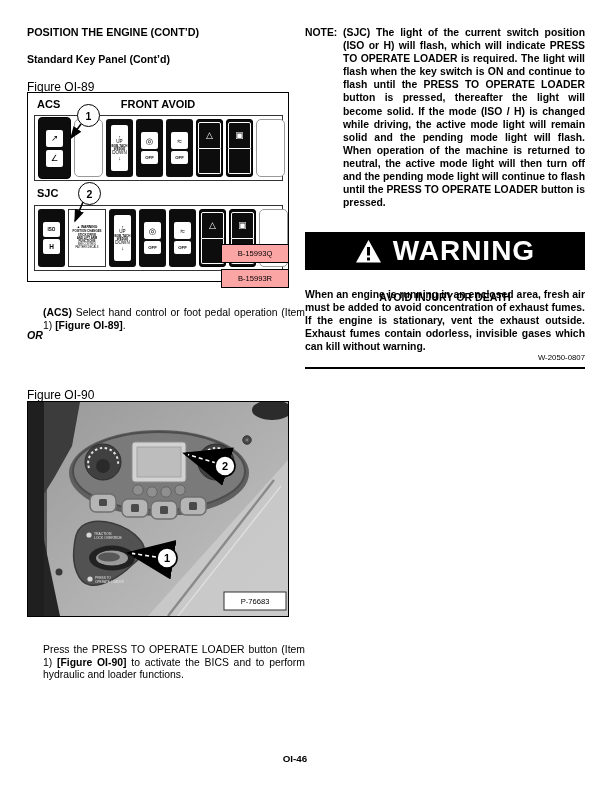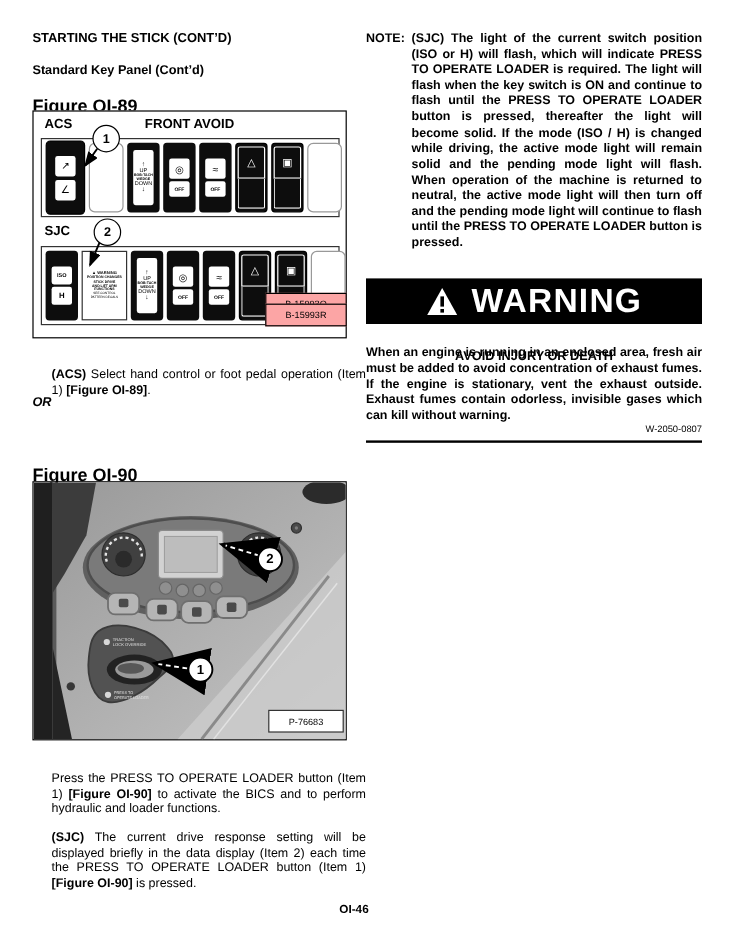--- a/index.html
+++ b/index.html
@@ -1,21 +1,21 @@
 <!DOCTYPE html>
 <html><head>
 <meta charset="utf-8">
 <style>
   html,body{margin:0;padding:0;background:#e8e8e8;}
   .page{position:relative;width:612px;height:792px;background:#ffffff;margin:0 auto;
         font-family:"Liberation Sans",sans-serif;color:#000;overflow:hidden;}
   .abs{position:absolute;}
   .h1{font-size:10.8px;font-weight:bold;}
   .h2{font-size:10.6px;font-weight:bold;}
-  .figcap{font-size:15px;font-weight:bold;}
+  .figcap{font-size:12px;font-weight:normal;}
   .body-text{font-size:10.4px;line-height:12.7px;text-align:justify;margin:16px;}
   .body-text b{font-weight:bold;}
   .or{font-size:10.6px;font-weight:bold;font-style:italic;}
 
   
   .fig89{width:262px;height:190px;border:1.3px solid #000;box-sizing:border-box;background:#fff;}
   .fig-label{font-weight:bold;font-size:11px;position:absolute;}
   .panel-title{position:absolute;left:0;right:0;text-align:center;top:5px;font-weight:bold;font-size:11px;}
   .switch-strip{position:absolute;left:6px;width:249px;height:66px;border:1.2px solid #333;
         background:#fff;box-sizing:border-box;display:flex;align-items:center;gap:3px;padding:0 3px;}
@@ -62,21 +62,21 @@
   .rule{width:280px;border-top:2.4px solid #000;height:0;}
 
   .footer-center{position:absolute;left:0;width:590px;top:753px;text-align:center;font-weight:bold;font-size:9.8px;}
   .footer-right{position:absolute;right:27px;top:753px;font-weight:bold;font-size:9.8px;}
 </style>
 </head>
 <body>
 
 <div class="page">
 
-  <div class="abs h1" style="left:27px;top:26px;">STARTING THE STICK (CONT’D)</div>
+  <div class="abs h1" style="left:27px;top:26px;">POSITION THE ENGINE (CONT’D)</div>
   <div class="abs h2" style="left:27px;top:53px;">Standard Key Panel (Cont’d)</div>
   <div class="abs figcap" style="left:27px;top:80px;">Figure OI-89</div>
 
   <div class="abs fig89" style="left:27px;top:92px;">
     <div class="fig-label" style="left:9px;top:5px;">ACS</div>
     <div class="panel-title">FRONT AVOID</div>
     <div class="switch-strip" style="top:22px;">
         <div class="dual-outer">
           <div class="wcell">↗</div>
           <div class="wcell">∠</div>
@@ -161,21 +161,21 @@
       <defs>
         <marker id="ah" markerWidth="9" markerHeight="8" refX="7" refY="3" orient="auto">
           <path d="M0,0 L8,3 L0,6 Z" fill="#000"></path>
         </marker>
       </defs>
       <line x1="53" y1="31" x2="43" y2="45" stroke="#000" stroke-width="1.6" marker-end="url(#ah)"></line>
       <line x1="55" y1="109" x2="47" y2="128" stroke="#000" stroke-width="1.6" marker-end="url(#ah)"></line>
     </svg>
 
     <div class="refbox" style="top:151px;">B-15993Q</div>
-    <div class="refbox" style="top:160px;">B-15993R</div>
+    <div class="refbox" style="top:176px;">B-15993R</div>
   </div>
 
   <p class="abs body-text" style="left:27px;top:291px;width:262px;"><b>(ACS)</b><span> Select hand control or foot pedal operation (Item 1) </span><b>[Figure OI-89]</b><span>.</span></p>
 
   <div class="abs or" style="left:27px;top:329px;">OR</div>
 
 
   <div class="abs figcap" style="left:27px;top:388px;">Figure OI-90</div>
 
   <div class="abs photo-frame" style="left:27px;top:401px;">
@@ -247,21 +247,20 @@
       <circle cx="139" cy="156" r="10" fill="#fff" stroke="#000" stroke-width="1.6"></circle>
       <text x="139" y="159.5" font-size="11" font-weight="bold" text-anchor="middle" font-family="Liberation Sans, sans-serif">1</text>
 
       <rect x="196" y="190" width="62" height="18" fill="#fff" stroke="#333"></rect>
       <text x="227" y="202" font-size="7.6" text-anchor="middle" font-family="Liberation Sans, sans-serif">P-76683</text>
     </svg>
   </div>
 
   <p class="abs body-text" style="left:27px;top:628px;width:262px;"><span>Press the PRESS TO OPERATE LOADER button (Item 1) </span><b>[Figure OI-90]</b><span> to activate the BICS and to perform hydraulic and loader functions.</span></p>
 
-  <p class="abs body-text" style="left:27px;top:677px;width:262px;"><b>(SJC)</b><span> The current drive response setting will be displayed briefly in the data display (Item 2) each time the PRESS TO OPERATE LOADER button (Item 1) </span><b>[Figure OI-90]</b><span> is pressed.</span></p>
 
   <div class="abs note" style="left:305px;top:26px;width:280px;box-sizing:border-box;">
     <span class="note-label">NOTE:</span>
     <span>(SJC) The light of the current switch position (ISO or H) will flash, which will indicate PRESS TO OPERATE LOADER is required. The light will flash when the key switch is ON and continue to flash until the PRESS TO OPERATE LOADER button is pressed, thereafter the light will become solid. If the mode (ISO / H) is changed while driving, the active mode light will remain solid and the pending mode light will flash. When operation of the machine is returned to neutral, the active mode light will then turn off and the pending mode light will continue to flash until the PRESS TO OPERATE LOADER button is pressed.</span>
   </div>
 
   <div class="abs warnbox" style="left:305px;top:232px;">
     <svg width="27" height="25" viewBox="0 0 27 25">
       <polygon points="13.5,1 26,23.5 1,23.5" fill="#fff"></polygon>
       <rect x="12" y="8" width="3" height="8.5" fill="#000"></rect>

